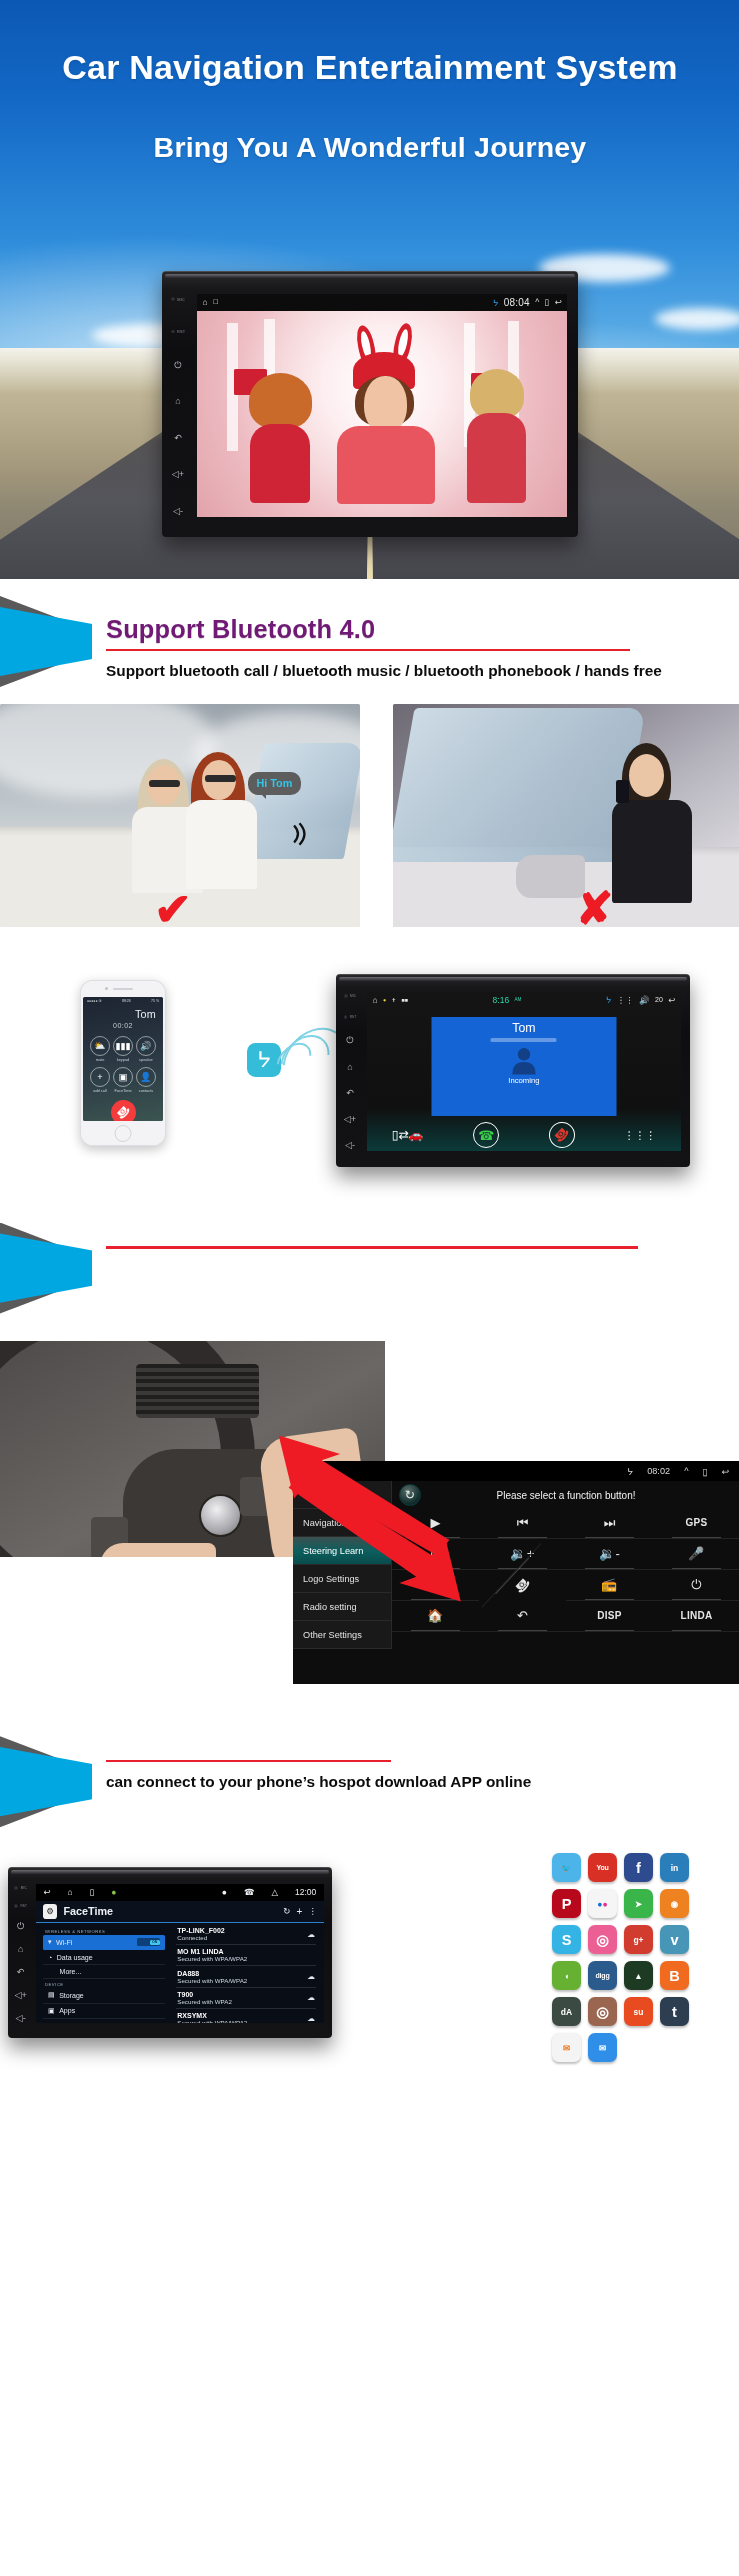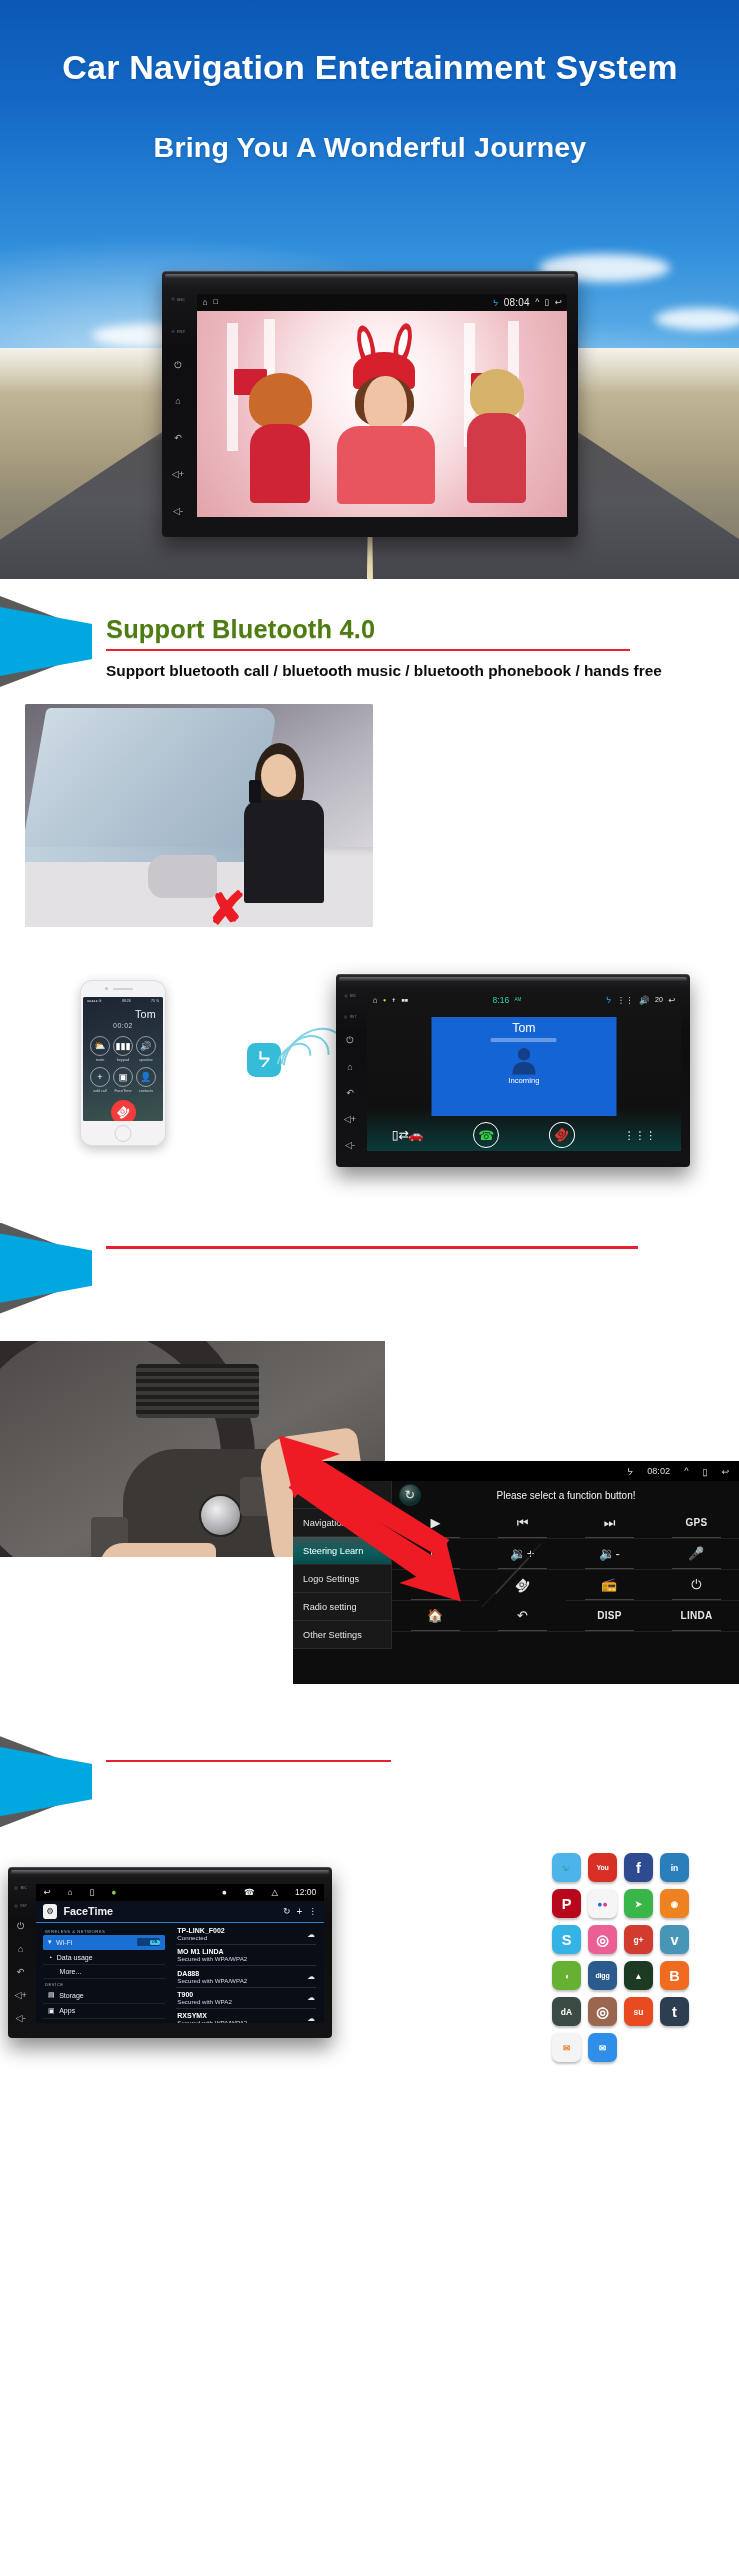--- a/index.html
+++ b/index.html
@@ -147,21 +147,21 @@
     background: #5a5a5a;
     clip-path: polygon(0% 0%, 78% 30%, 78% 70%, 0% 100%);
   }
   .badge .cyan {
     position: absolute; left: 0; top: 0; width: 92px; height: 91px;
     background: #00a7e1;
     clip-path: polygon(0% 12%, 118% 34%, 118% 66%, 0% 88%);
   }
   .sec-text { padding-left: 14px; padding-top: 18.5px; }
   .sec-title {
-    color: #4d7c0f;
+    color: #701a75;
     font-size: 25.4px;
     font-weight: bold;
     letter-spacing: 0.2px;
     white-space: nowrap;
     text-shadow: 0 0.8px 0 rgba(0,0,0,.12);
   }
   .sec-rule {
     height: 2.3px;
     background: #e8202c;
     margin-top: 5.4px;
@@ -490,20 +490,44 @@
         <div class="cyan"></div>
       </div>
       <div class="sec-text">
         <div class="sec-title">Support Bluetooth 4.0</div>
         <div class="sec-rule" style="width:524px;"></div>
         <div class="sec-sub">Support bluetooth call / bluetooth music / bluetooth phonebook / hands free</div>
       </div>
     </div>
 
     <div class="compare">
+      <div class="photo photo-a">
+        <div class="sky-cloud" style="left:-31px;top:-15.4px;width:247px;height:108px;"></div>
+        <div class="sky-cloud" style="left:193px;top:7.7px;width:200px;height:92px;"></div>
+        <div class="car-body" style="left:-15.4px;top:123px;width:401px;height:116px;"></div>
+        <div class="windshield" style="left:254px;top:39px;width:100px;height:116px;"></div>
+        <div class="person-a" style="left:135px;top:55px;width:62px;height:131px;">
+          <div class="p-hair" style="left:3.1px;top:0;width:51px;height:85px;background:#d8cbb0;"></div>
+          <div class="p-head" style="left:12.3px;top:6.2px;width:34px;height:40px;"></div>
+          <div class="p-glasses" style="left:14px;top:21.6px;width:31px;height:7px;"></div>
+          <div class="p-body" style="left:-3.1px;top:48px;width:71px;height:86px;background:#f2f1ee;"></div>
+        </div>
+        <div class="person-a" style="left:191px;top:48px;width:60px;height:136px;">
+          <div class="p-hair" style="left:0;top:0;width:54px;height:80px;background:#9c3c1c;"></div>
+          <div class="p-head" style="left:10.8px;top:7.7px;width:34px;height:40px;"></div>
+          <div class="p-glasses" style="left:14px;top:23px;width:31px;height:7px;"></div>
+          <div class="p-body" style="left:-4.6px;top:48px;width:71px;height:89px;background:#f6f5f2;"></div>
+        </div>
+        <div class="bubble" style="left:248px;top:68px;">Hi Tom</div>
+        <svg class="wave-ico" style="left:291px;top:117px;" viewBox="0 0 26 34">
+          <path d="M4 6 Q14 17 4 28" stroke="#111" stroke-width="3" fill="none"></path>
+          <path d="M11 3 Q24 17 11 31" stroke="#111" stroke-width="3" fill="none"></path>
+        </svg>
+        <div class="mark" style="left:154px;top:183px;">✔</div>
+      </div>
 
       <div class="photo photo-b">
         <div class="car-body" style="left:-23px;top:143px;width:401px;height:108px;background:#e3e1e4;"></div>
         <div class="windshield" style="left:7.7px;top:4.6px;width:231px;height:154px;"></div>
         <div class="person-a" style="left:225px;top:39px;width:69px;height:154px;">
           <div class="p-hair" style="left:4.6px;top:0;width:49px;height:71px;background:#2c2119;"></div>
           <div class="p-head" style="left:10.8px;top:10.8px;width:35px;height:43px;"></div>
           <div class="p-body" style="left:-6.2px;top:57px;width:80px;height:103px;background:#1b1b20;"></div>
           <div style="position:absolute;left:-1.5px;top:37px;width:12.3px;height:23px;background:#12121a;border-radius:2.3px;"></div>
         </div>
@@ -694,20 +718,21 @@
   </section>
 
   <section>
     <div class="sec-header">
       <div class="badge">
         <div class="gray"></div>
         <div class="cyan"></div>
       </div>
       <div class="sec-text">
         <div class="sec-rule" style="width:285px;"></div>
+        <div class="sec-sub">can connect to your phone’s hospot download APP online</div>
       </div>
     </div>
 
     <div style="position:relative;height:331px;margin-top:6.2px;">
 
       <div class="device" style="left:7.7px;top:29px;width:324px;height:171px;position:absolute;">
         <div class="device-top-bar"></div>
         <div class="device-rail" style="width:26px;">
           <div class="rail-item">
               <span class="rail-dot"></span>

